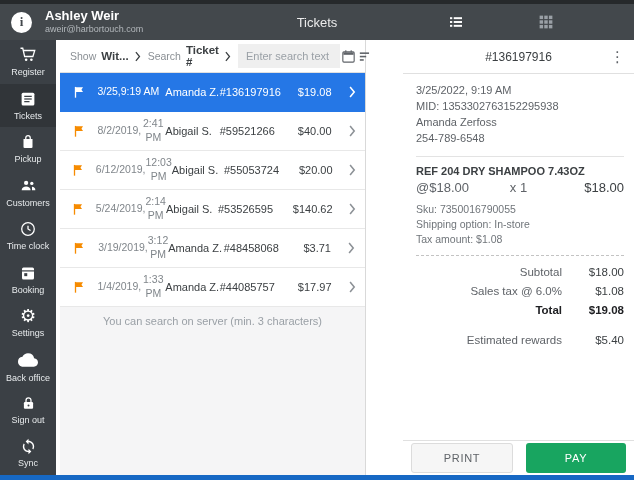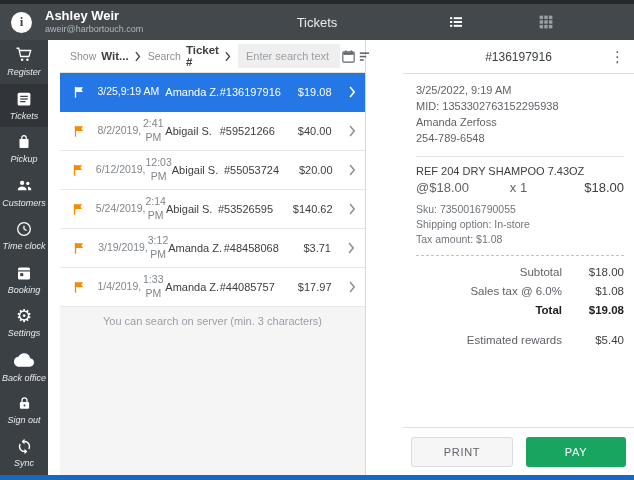--- a/index.html
+++ b/index.html
@@ -16,22 +16,22 @@
   .info-circle::after { content:"i"; }
   .user-block { margin-left:13px; display:flex; flex-direction:column; line-height:1.15; }
   .user-name { color:#fff; font-size:13px; font-weight:600; }
   .user-email { color:#b3b8bc; font-size:9px; }
   .appbar-title { position:absolute; left:50%; transform:translateX(-50%); color:#ececec; font-size:13px; }
   .appbar-icon { position:absolute; top:9px; width:18px; height:18px; cursor:pointer; }
   .icon-listview { left:447px; }
   .icon-gridview { left:537px; }
 
   
-  .sidebar { position:absolute; left:0; top:40px; width:48px; bottom:5px; background:#3b4045;
-             display:flex; flex-direction:column;font-style:italic; }
+  .sidebar { position:absolute; left:0; top:40px; width:56px; bottom:5px; background:#3b4045;
+             display:flex; flex-direction:column; }
   .side-item { flex:1; display:flex; flex-direction:column; align-items:center; justify-content:center;
                gap:3px; cursor:pointer; }
   .side-item.active { background:rgba(0,0,0,0.16); }
   .side-label { color:#e7eaec; font-size:9px; }
   .gear-glyph { color:#fff; font-size:18px; line-height:18px; }
   .gear-glyph::after { content:"\2699"; }
 
   
   .main { position:absolute; left:60px; top:40px; width:306px; bottom:5px; background:#f5f5f6;
           border-right:1px solid #d9d9d9; display:flex; flex-direction:column; }
@@ -69,32 +69,32 @@
            display:flex; flex-direction:column; }
   .panel-header { height:34px; border-bottom:1px solid #e0e0e0; display:flex; align-items:center;
                   justify-content:center; position:relative; font-size:12px; color:#3c4043; flex:none; }
   .kebab { position:absolute; right:9px; top:8px; color:#5f6368; font-size:15px; cursor:pointer;
            line-height:18px; }
   .kebab::after { content:"\22EE"; }
   .panel-body { flex:1; padding:9px 10px 0 13px; overflow:hidden; }
   .meta-line { font-size:11px; color:#5f6368; line-height:1.45; }
   .divider { border-top:1px solid #e3e3e3; margin:9px 0 8px 0; }
   .divider-dashed { border-top:1px dashed #c3c3c3; margin:8px 0 7px 0; }
-  .item-name { font-size:11px; font-weight:400; color:#3c4043; }
+  .item-name { font-size:11px; font-weight:700; color:#3c4043; }
   .item-line { display:flex; align-items:center; font-size:13px; color:#5f6368; margin-top:3px; }
   .item-qty { flex:1; text-align:center; }
   .item-total { width:56px; text-align:right; color:#3c4043; }
   .item-sub { margin-top:7px; font-size:10.5px; color:#70757a; line-height:1.45; }
   .tot-row { display:flex; align-items:center; justify-content:flex-end; font-size:11.5px;
              line-height:19px; }
   .tot-label { color:#5f6368; text-align:right; }
   .tot-value { width:62px; text-align:right; color:#3c4043; }
   .tot-row.bold .tot-label, .tot-row.bold .tot-value { font-weight:700; color:#202124; }
   .rewards { margin-top:11px; }
-  .panel-footer { flex:none; height:48px; border-top:1px solid #e0e0e0; display:flex;
+  .panel-footer { flex:none; height:35px; border-top:1px solid #e0e0e0; display:flex;
                   align-items:center; padding:0 8px 0 8px; gap:13px; }
   .btn { flex:1; height:30px; border-radius:3px; font-size:11px; letter-spacing:0.7px;
          font-family:inherit; cursor:pointer; }
   .btn-print { background:#f6f6f6; border:1px solid #dcdcdc; color:#5f6368; }
   .btn-pay { background:#18a560; border:none; color:#fff; }
 
   .bottom-strip { position:absolute; left:0; right:0; bottom:0; height:5px; background:#1668c4; }
 
   svg { display:block; }
 </style>

